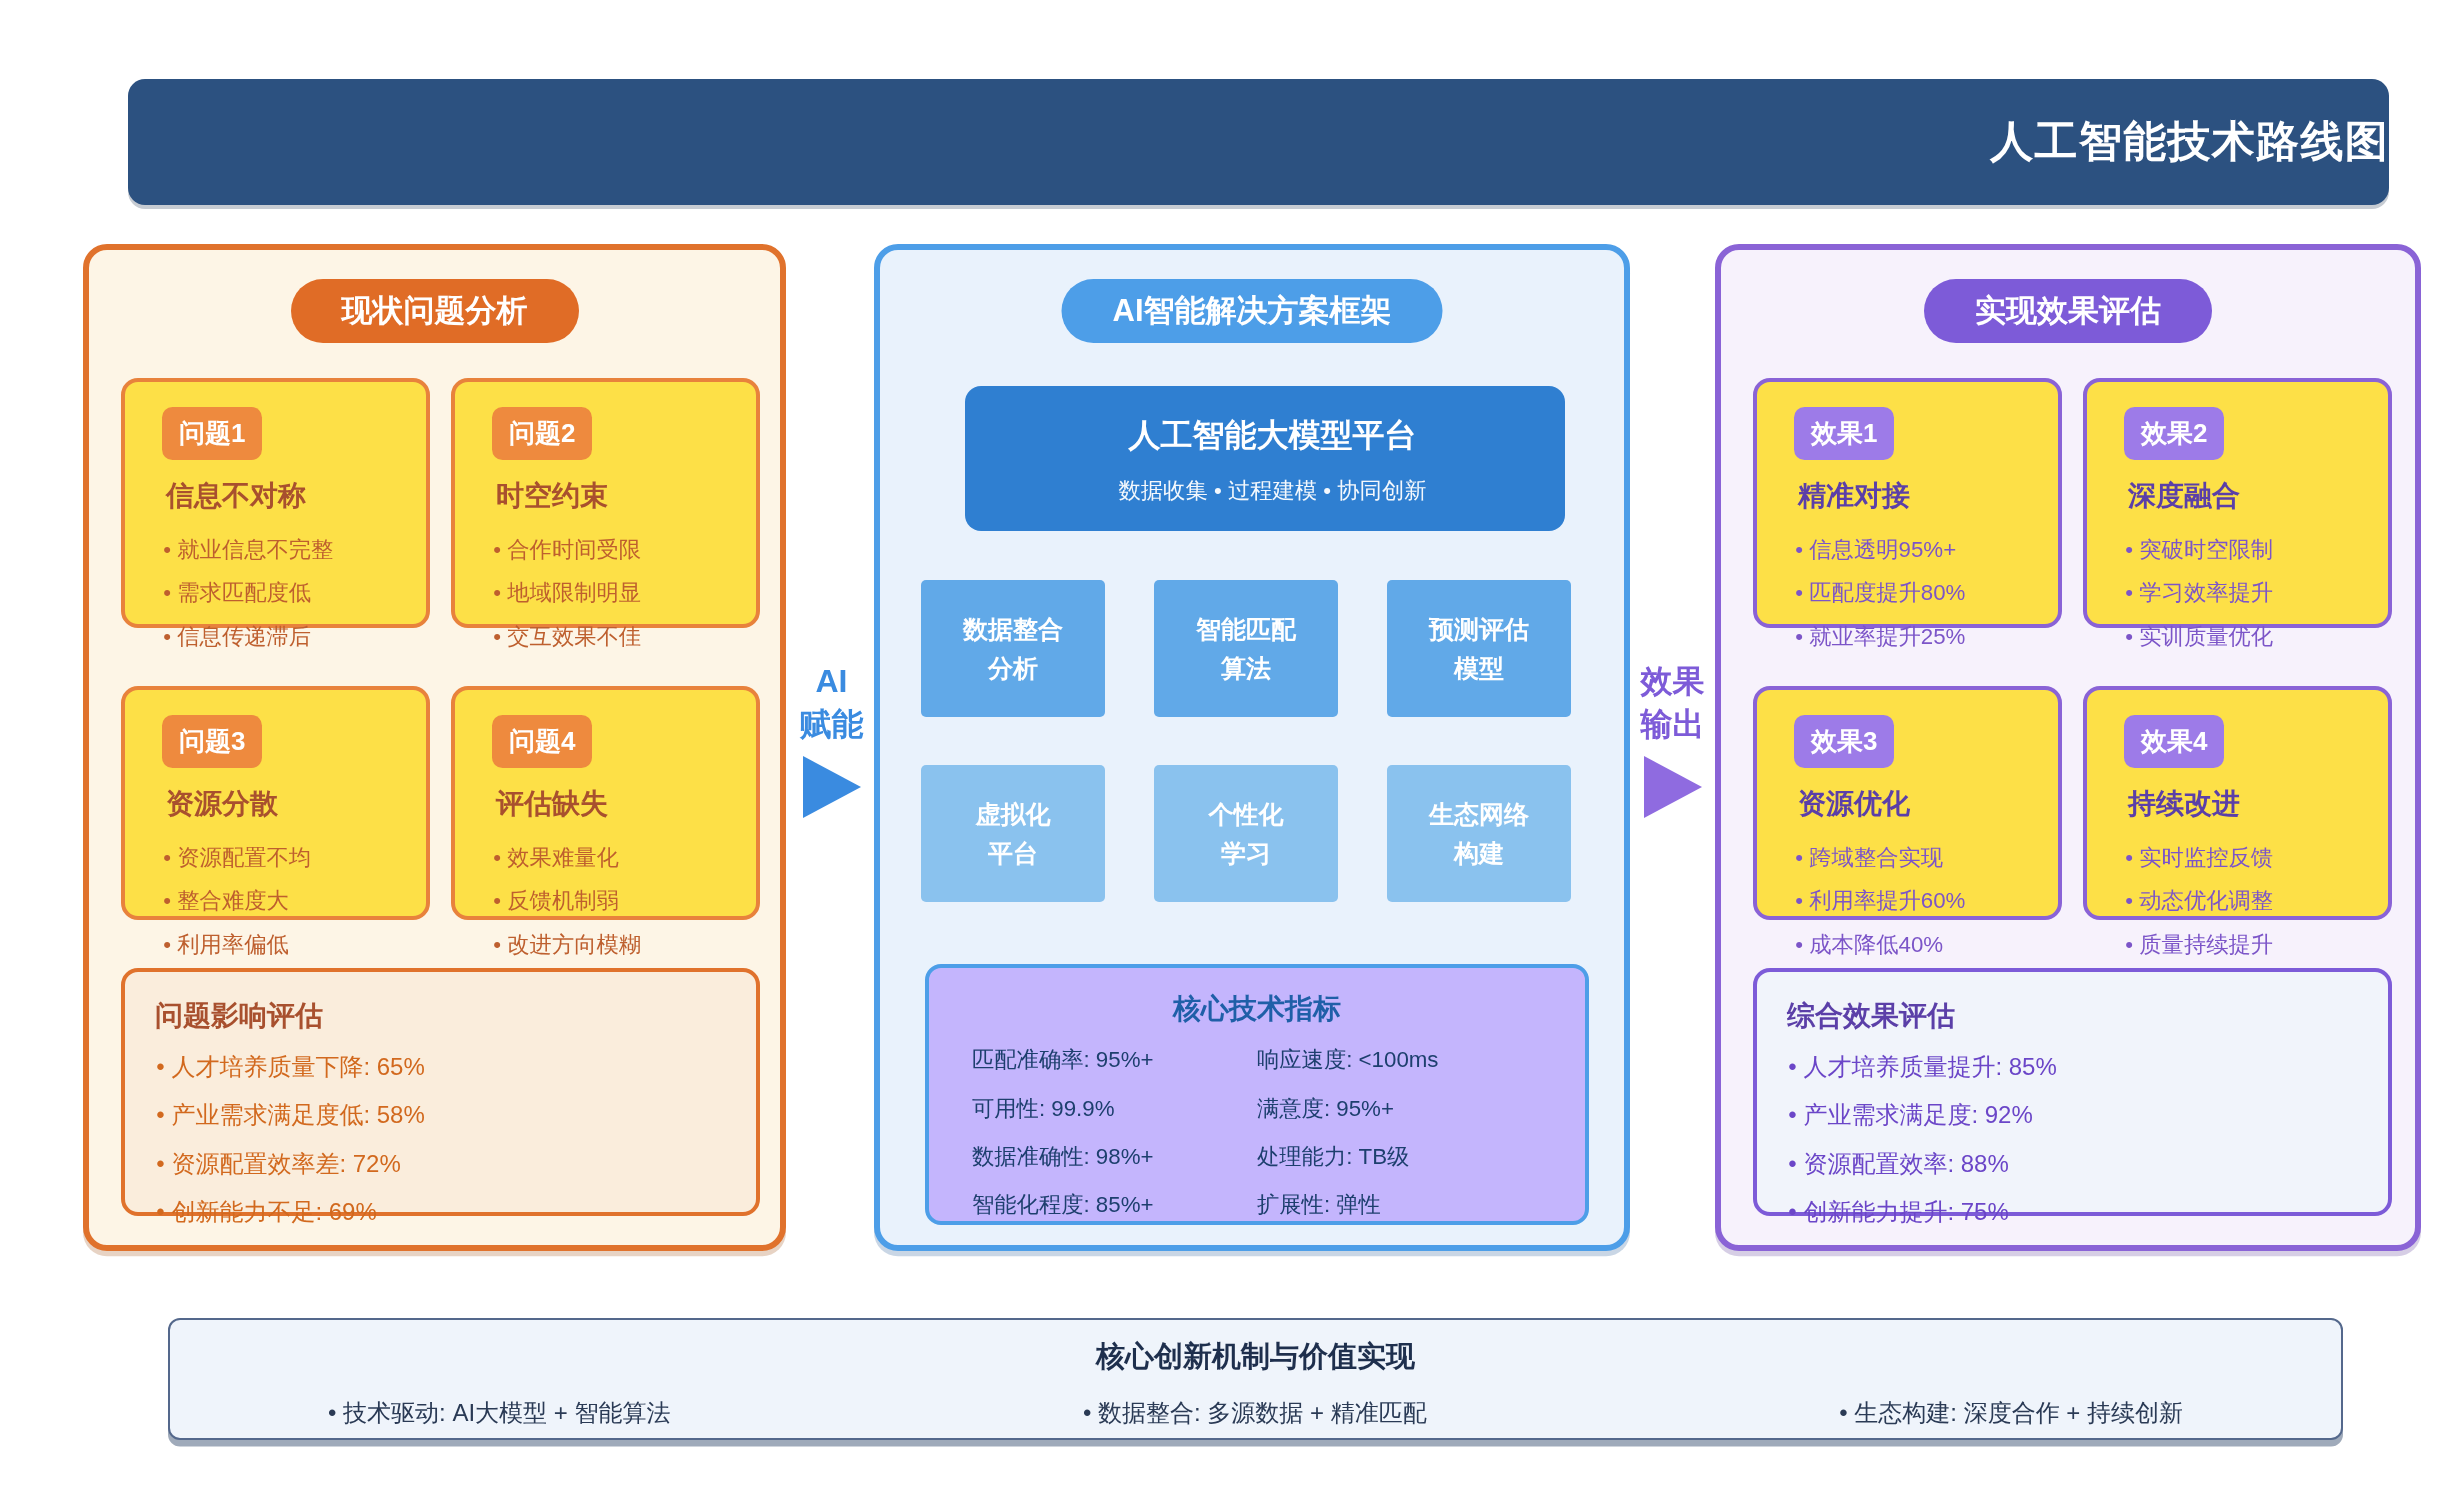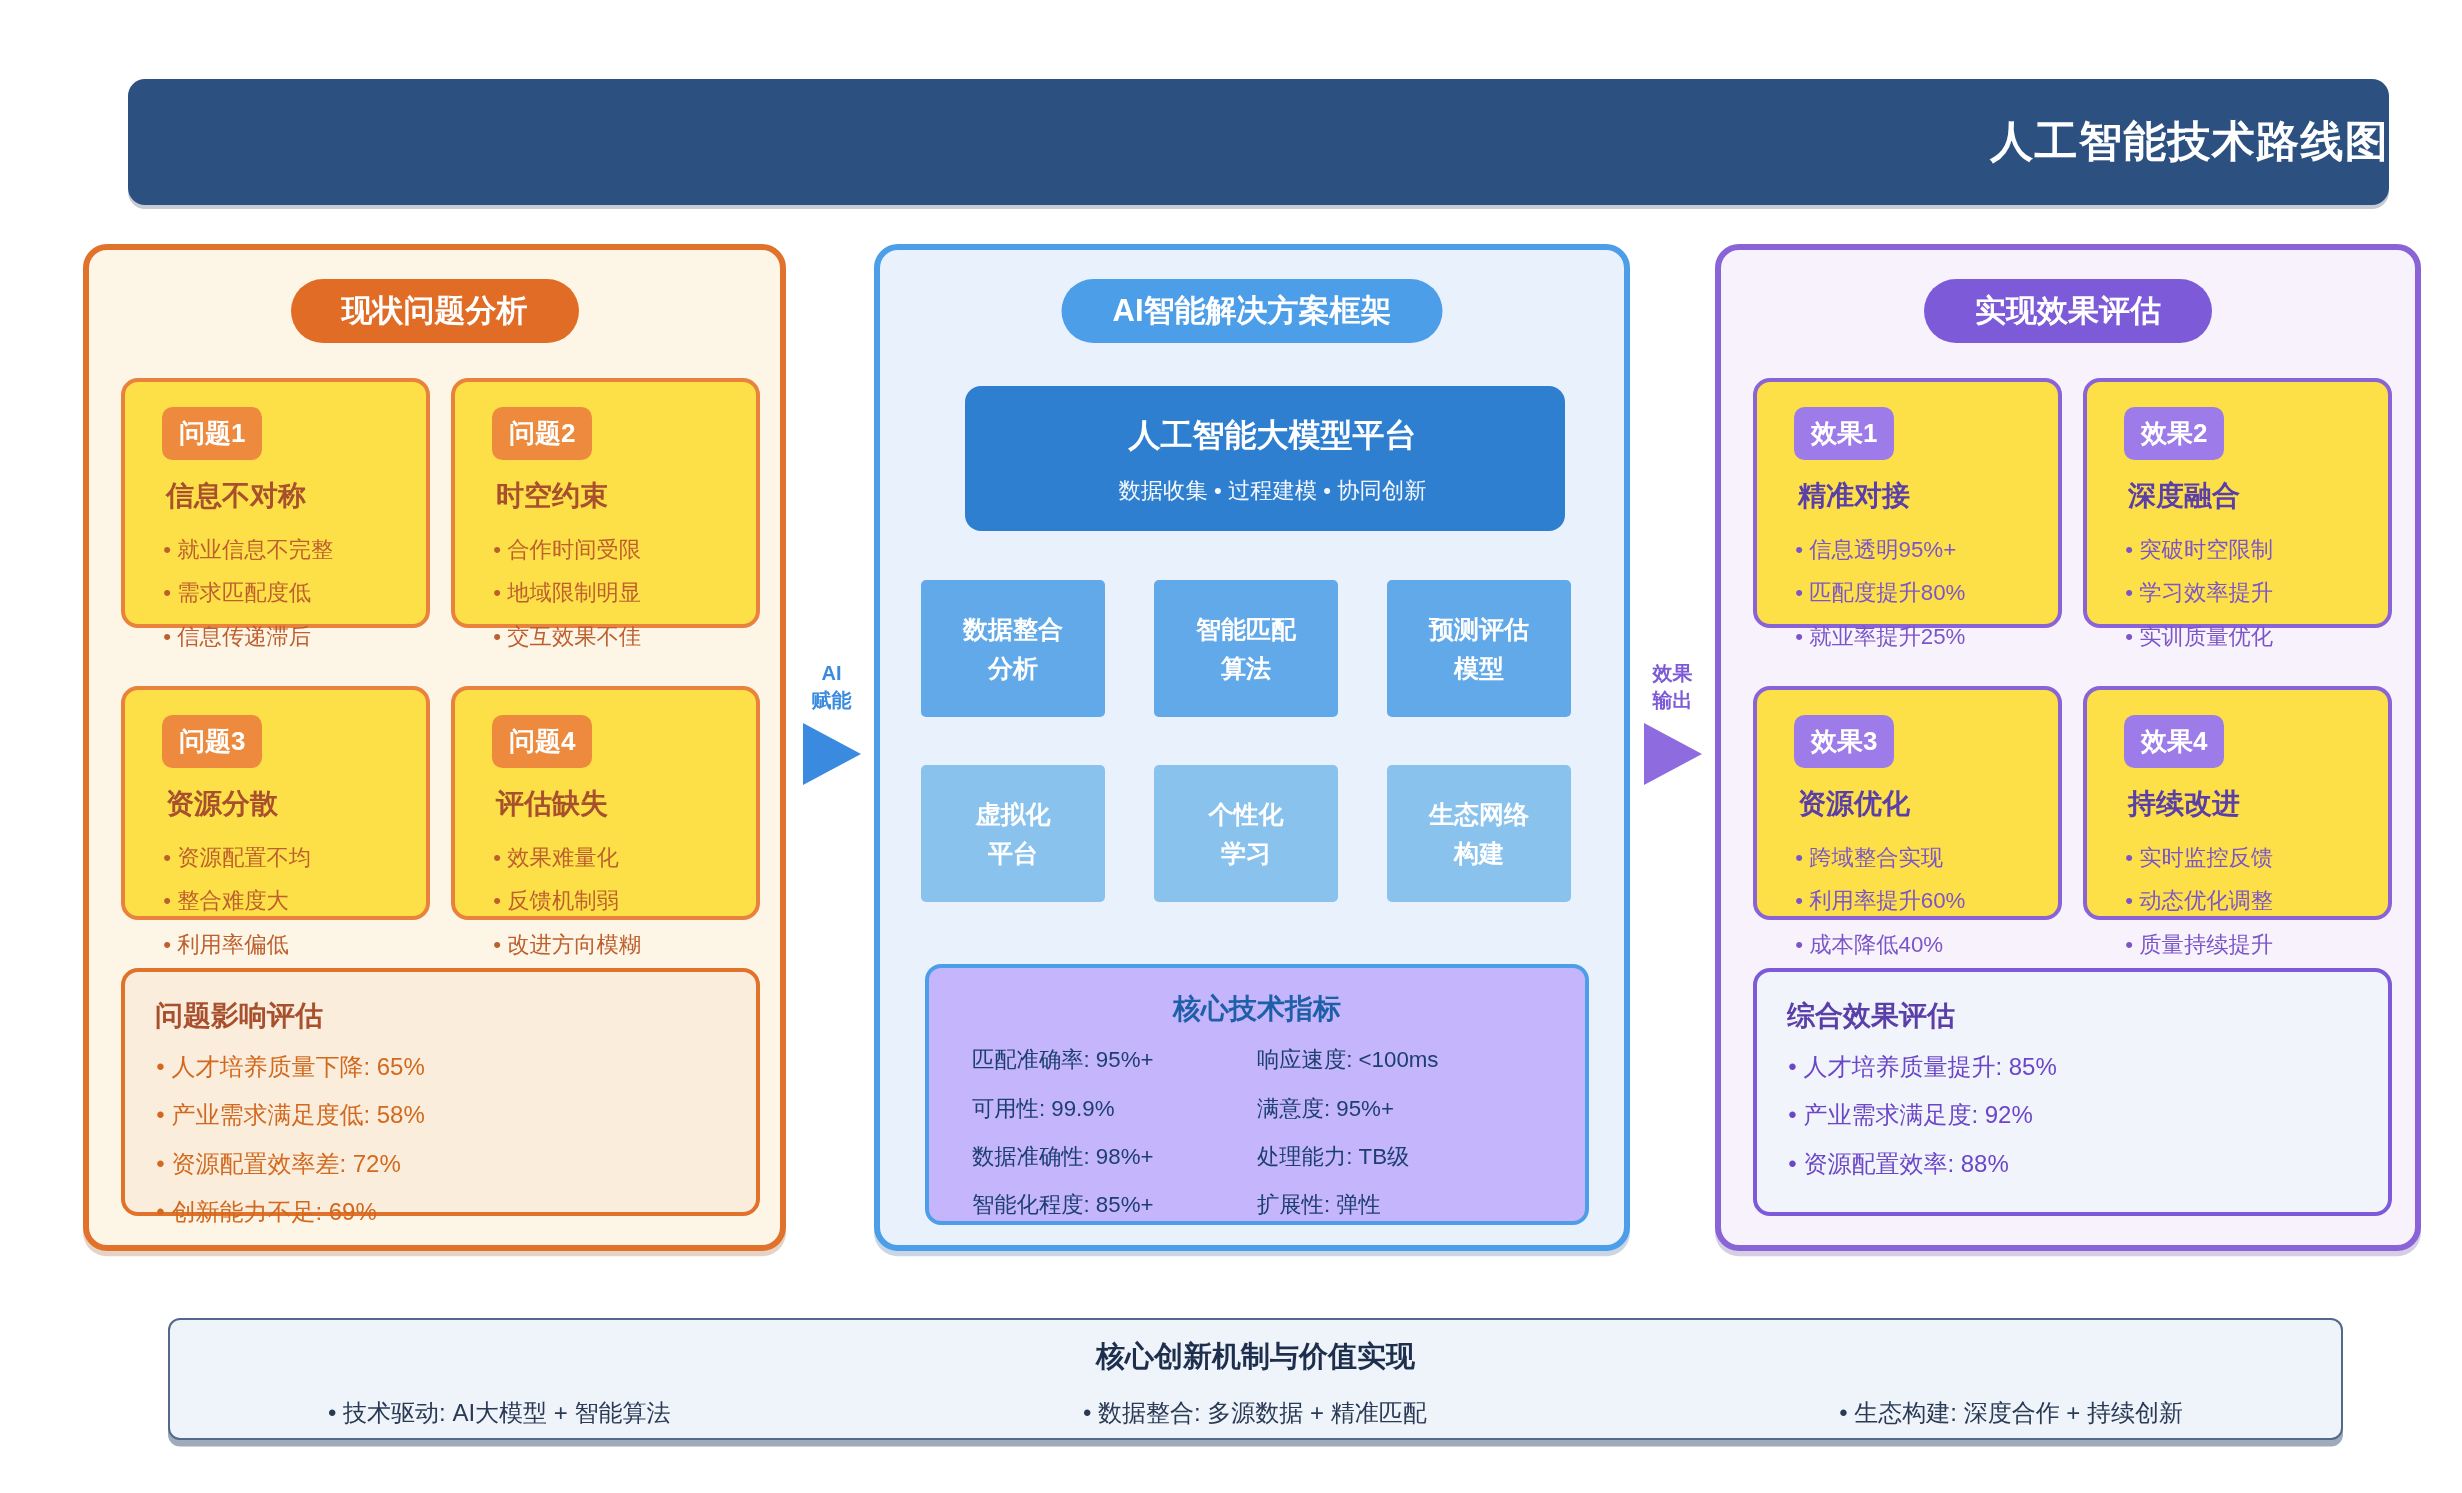--- a/index.html
+++ b/index.html
@@ -87,21 +87,21 @@
     background:#c4b5fd;border:4px solid #4d9ee8;border-radius:16px;box-sizing:border-box;
   }
   .metrics h3{margin:22.3px 0 17px 0;text-align:center;font-size:28px;font-weight:700;color:#1f5fa8;}
   .metrics .cols{display:flex;padding:0 43px;}
   .metrics .col{width:50%;}
   .metric-item{font-size:22.3px;color:#1d3f6e;margin-bottom:18.4px;}
   
   .arrow{position:absolute;top:660px;width:87px;text-align:center;}
   .arrow.a-left {left:788px;}
   .arrow.a-right{left:1629px;}
-  .arrow-label{font-size:20px;font-weight:700;line-height:1.35;white-space:pre-line;}
+  .arrow-label{font-size:32px;font-weight:700;line-height:1.35;white-space:pre-line;}
   .arrow.a-left  .arrow-label{color:#3a8be0;}
   .arrow.a-right .arrow-label{color:#7d5bd8;}
   .arrow-tri{
     width:0;height:0;margin:9.2px auto 0 auto;
     border-top:31px solid transparent;border-bottom:31px solid transparent;
   }
   .arrow.a-left  .arrow-tri{border-left:58px solid #3a8be0;}
   .arrow.a-right .arrow-tri{border-left:58px solid #8f6be0;}
   
   .footer{
@@ -252,20 +252,21 @@
       <div class="bullet">实时监控反馈</div>
       <div class="bullet">动态优化调整</div>
       <div class="bullet">质量持续提升</div>
     </div>
 
     <div class="summary">
       <h3>综合效果评估</h3>
       <div class="bullet">人才培养质量提升: 85%</div>
       <div class="bullet">产业需求满足度: 92%</div>
       <div class="bullet">资源配置效率: 88%</div>
+      <div class="bullet">创新能力提升: 75%</div>
     </div>
   </section>
 
   <footer class="footer">
     <h2>核心创新机制与价值实现</h2>
     <div class="items">
       <span class="item">技术驱动: AI大模型 + 智能算法</span>
       <span class="item">数据整合: 多源数据 + 精准匹配</span>
       <span class="item">生态构建: 深度合作 + 持续创新</span>
     </div>

